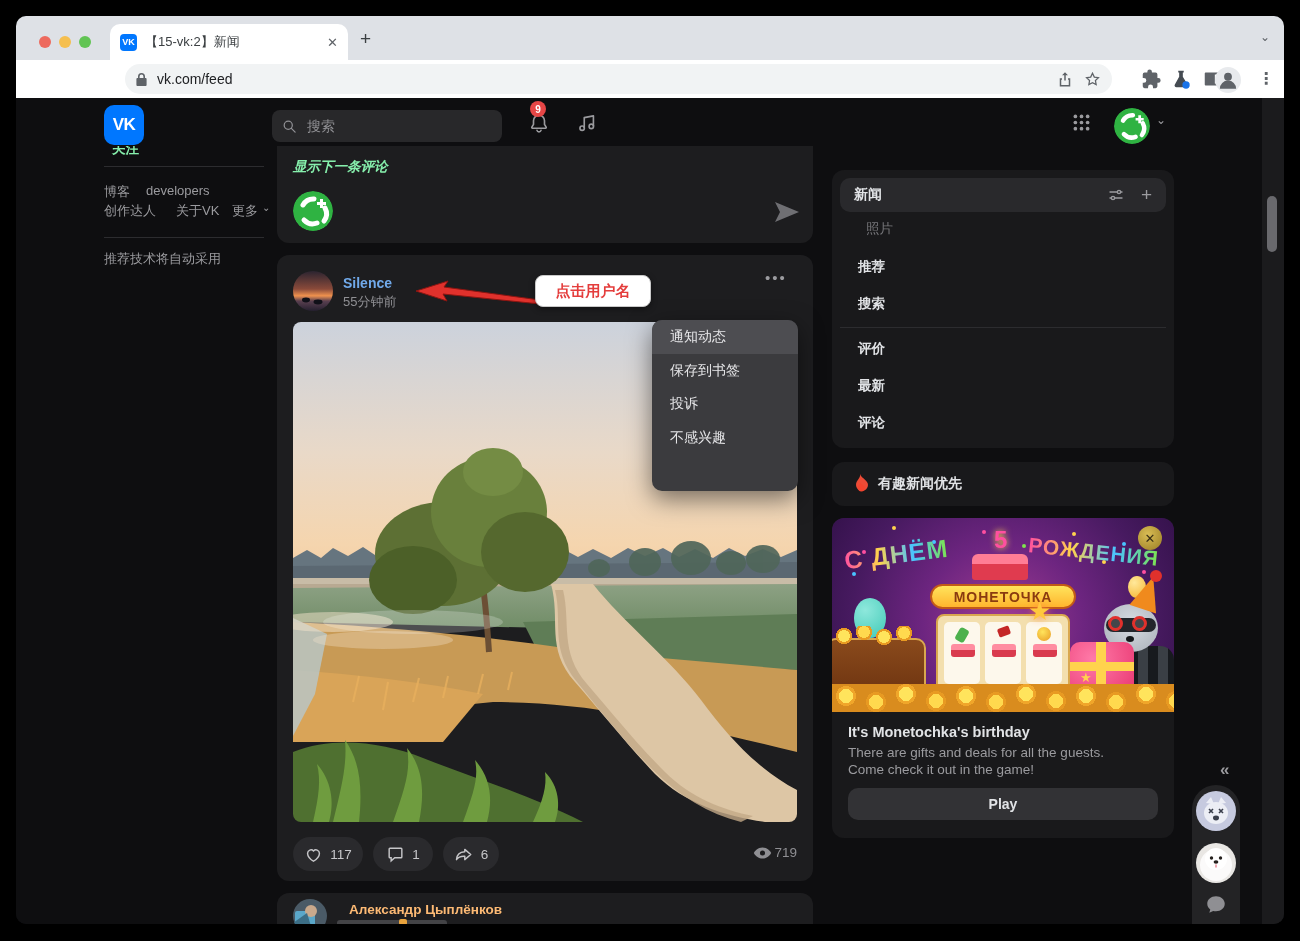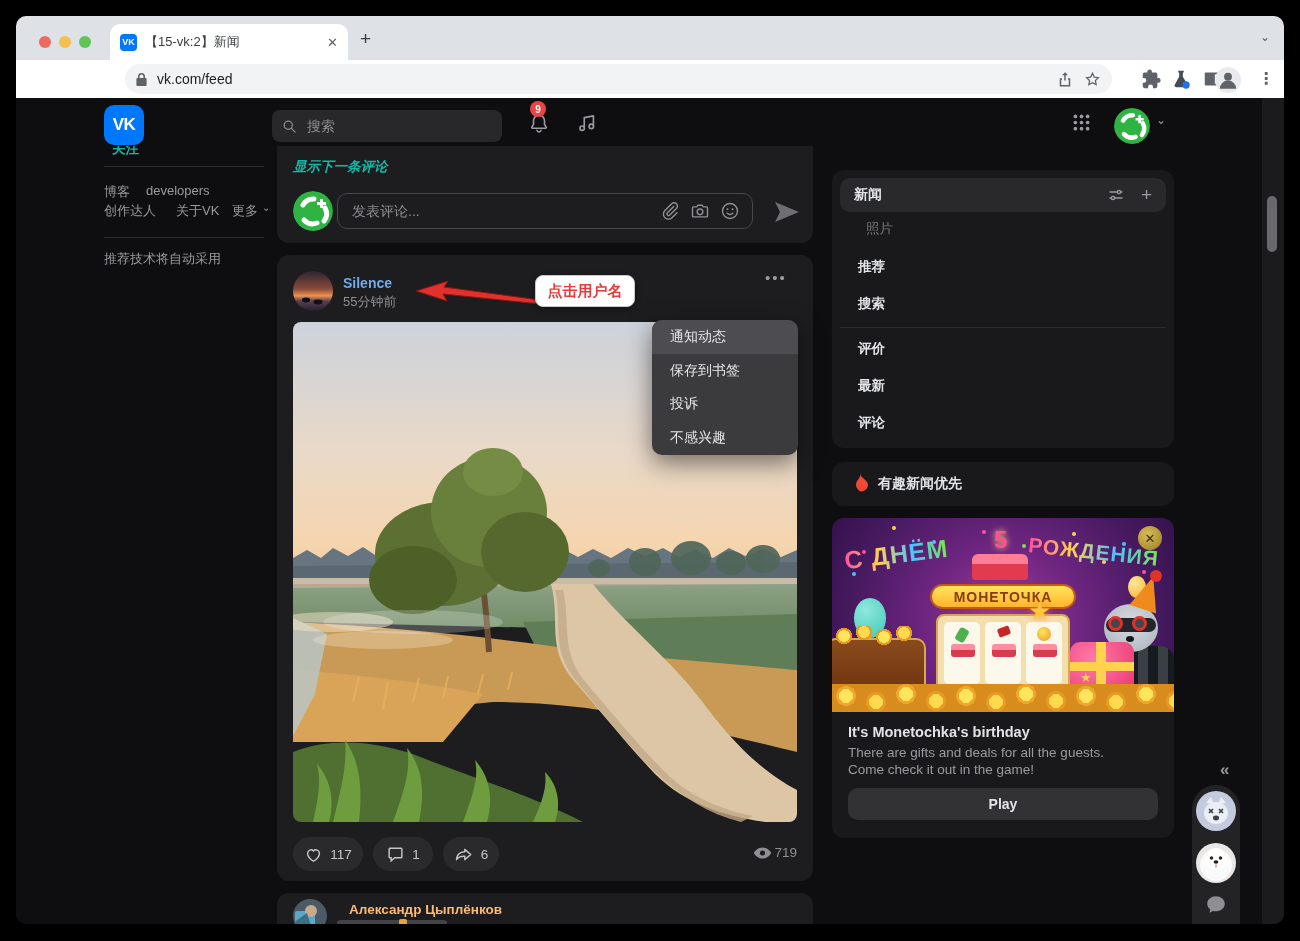--- a/index.html
+++ b/index.html
@@ -25,31 +25,31 @@
   .vksearch input{background:transparent;border:none;outline:none;color:#cfcfd2;font-size:14px;width:160px;}
   .vksearch input::placeholder{color:#8f8f93;}
   .hicon{position:absolute;color:#9a9a9e;}
   .badge{position:absolute;left:514px;top:3px;min-width:16px;height:16px;border-radius:8px;background:#e64646;color:#fff;font-size:10px;font-weight:700;display:flex;align-items:center;justify-content:center;padding:0 4px;z-index:2;}
   
   .sbdivider{position:absolute;left:88px;width:160px;height:1px;background:#2c2c2f;}
   .sblink{font-size:13px;color:#9b9b9f;white-space:nowrap;}
   
   .card{position:absolute;background:#1d1d1f;border-radius:12px;}
   .rcard{position:absolute;background:#19191b;border-radius:12px;}
-  .bluelink{color:#14b8a6;font-weight:700;font-size:13.5px;}
+  .bluelink{color:#86efac;font-weight:700;font-size:13.5px;}
   .composer-input{position:absolute;left:321px;top:177px;width:416px;height:36px;border:1px solid #47474a;border-radius:10px;display:flex;align-items:center;padding:0 12px;gap:10px;}
   .composer-input input{flex:1;background:transparent;border:none;outline:none;color:#cfcfd2;font-size:14px;}
   .composer-input input::placeholder{color:#8f8f93;}
   .cicon{width:20px;height:20px;color:#8f8f93;flex:none;}
   .avatar40{width:40px;height:40px;border-radius:50%;overflow:hidden;}
   .pill{position:absolute;height:34px;border-radius:17px;background:#2a2a2d;display:flex;align-items:center;justify-content:center;gap:7px;color:#c6c6c9;font-size:13.5px;}
-  .menu{position:absolute;left:636px;top:304px;width:146px;height:135px;background:#3b3b3e;border-radius:10px;box-shadow:0 8px 24px rgba(0,0,0,.5);z-index:4;overflow:hidden;}
+  .menu{position:absolute;left:636px;top:304px;width:146px;height:171px;background:#3b3b3e;border-radius:10px;box-shadow:0 8px 24px rgba(0,0,0,.5);z-index:4;overflow:hidden;}
   .menuitem{height:33.75px;display:flex;align-items:center;padding:0 18px;color:#e6e6e8;font-size:14px;}
   .menuitem.hl{background:#4d4d51;}
-  .annot{position:absolute;left:519px;top:259px;width:100px;height:32px;background:#fff;border:1px solid #c9c9c9;border-radius:8px;display:flex;align-items:center;justify-content:center;color:#e43d3c;font-weight:700;font-size:15px;box-shadow:0 2px 6px rgba(0,0,0,.4);}
+  .annot{position:absolute;left:519px;top:259px;width:116px;height:32px;background:#fff;border:1px solid #c9c9c9;border-radius:8px;display:flex;align-items:center;justify-content:center;color:#e43d3c;font-weight:700;font-size:15px;box-shadow:0 2px 6px rgba(0,0,0,.4);}
   .rnavitem{position:absolute;left:842px;color:#e1e3e6;font-weight:700;font-size:13.5px;}
   .playbtn{position:absolute;left:832px;top:772px;width:310px;height:32px;background:#323235;border-radius:10px;color:#e1e3e6;font-size:14px;font-weight:600;display:flex;align-items:center;justify-content:center;}
   
   .adimg{position:absolute;left:816px;top:502px;width:342px;height:194px;overflow:hidden;background:radial-gradient(circle at 50% 55%,#a23d92 0%,#6d2580 40%,#471a60 75%,#35124c 100%);}
   .rainbow{font-weight:900;background:linear-gradient(90deg,#ff4fa0,#ffd34d,#49c3ff,#7ee44d);-webkit-background-clip:text;background-clip:text;color:transparent;text-shadow:none;letter-spacing:1px;}
   .coinstrip{position:absolute;left:0;bottom:0;width:100%;height:28px;background:
     radial-gradient(circle 11px at 14px 12px,#ffe45c 0 7px,#f0a62a 7px 10px,transparent 10px),
     radial-gradient(circle 11px at 44px 18px,#ffd94e 0 7px,#e89a22 7px 10px,transparent 10px),
     radial-gradient(circle 11px at 74px 10px,#ffe45c 0 7px,#f0a62a 7px 10px,transparent 10px),
     radial-gradient(circle 11px at 104px 17px,#ffd94e 0 7px,#e89a22 7px 10px,transparent 10px),
@@ -133,36 +133,20 @@
       <svg width="40" height="40" viewBox="0 0 40 40">
             <circle cx="20" cy="20" r="20" fill="#2fb342"></circle>
             <g stroke="#fff" stroke-width="5" fill="none" stroke-linecap="round">
               <path d="M10 14a12 12 0 0 1 11-6"></path>
               <path d="M32 17a12 12 0 0 1-1 13"></path>
               <path d="M24 32a12 12 0 0 1-13-3"></path>
             </g>
             <path d="M27 8h3v3h3v3h-3v3h-3v-3h-3v-3h3z" fill="#fff"></path>
           </svg>
     </div>
-  </div>
-  <div class="composer-input">
-    <input type="text" placeholder="发表评论..." style="">
-    <svg class="cicon" viewBox="0 0 24 24">
-          <path d="M16.5 6.5l-7.8 7.8a2 2 0 0 0 2.8 2.8l7.8-7.8a4 4 0 1 0-5.6-5.6L5.9 11.5a6 6 0 0 0 8.5 8.5l6-6" fill="none" stroke="currentColor" stroke-width="1.7" stroke-linecap="round"></path>
-        </svg>
-    <svg class="cicon" viewBox="0 0 24 24">
-          <path d="M4 7h4l1.5-2h5L16 7h4a1 1 0 0 1 1 1v10a1 1 0 0 1-1 1H4a1 1 0 0 1-1-1V8a1 1 0 0 1 1-1z" fill="none" stroke="currentColor" stroke-width="1.7"></path>
-          <circle cx="12" cy="13" r="3.4" fill="none" stroke="currentColor" stroke-width="1.7"></circle>
-        </svg>
-    <svg class="cicon" viewBox="0 0 24 24">
-          <circle cx="12" cy="12" r="9" fill="none" stroke="currentColor" stroke-width="1.7"></circle>
-          <circle cx="9" cy="10" r="1.2" fill="currentColor"></circle>
-          <circle cx="15" cy="10" r="1.2" fill="currentColor"></circle>
-          <path d="M8.5 14.5a4.5 4.5 0 0 0 7 0" fill="none" stroke="currentColor" stroke-width="1.7" stroke-linecap="round"></path>
-        </svg>
   </div>
   <svg class="abs" style="left:757px;top:184px;" width="28" height="24" viewBox="0 0 28 24">
         <path d="M2 2l24 10L2 22l5-10L2 2z" fill="#6f6f73"></path>
       </svg>
 
   <div class="card" style="left:261px;top:239px;width:536px;height:626px;">
 
     <div class="abs avatar40" style="left:16px;top:16px;">
       <svg width="40" height="40" viewBox="0 0 40 40">
             <defs>

